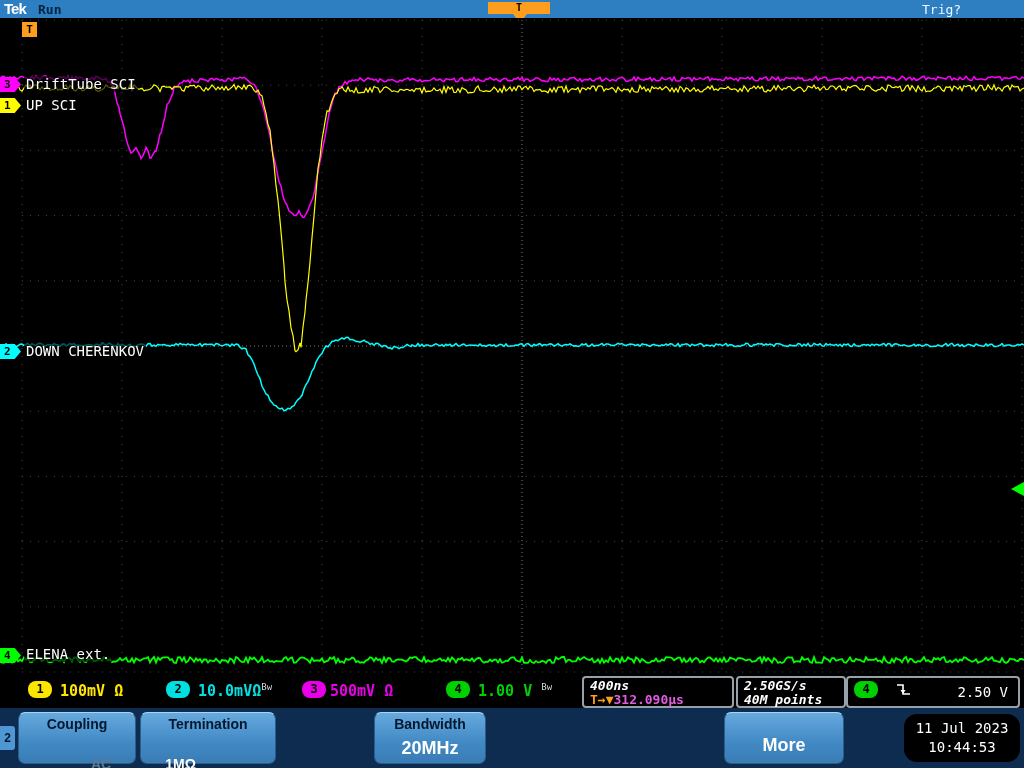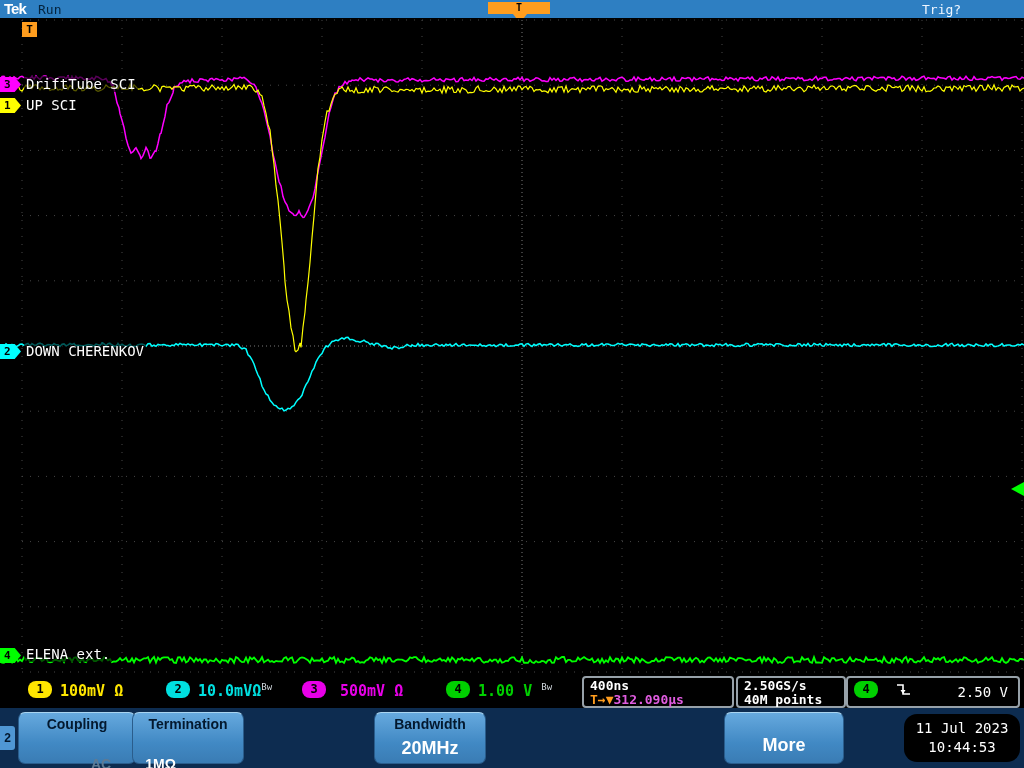--- a/index.html
+++ b/index.html
@@ -3,21 +3,21 @@
 <meta charset="utf-8">
 <style>
   html,body{margin:0;padding:0;background:#000;}
   #screen{position:relative;width:1024px;height:768px;background:#15803d;overflow:hidden;
           font-family:"DejaVu Sans Mono",monospace;}
 
   
   #topbar{position:absolute;left:0;top:0;width:1024px;height:18px;background:#2e7fc2;}
   #tek-logo{position:absolute;left:4px;top:0px;color:#fff;font-family:"Liberation Sans",sans-serif;
             font-weight:bold;font-size:15px;letter-spacing:-1px;}
-  #run-status{position:absolute;left:38px;top:2px;color:#04243f;font-size:13px;font-weight:normal;}
+  #run-status{position:absolute;left:38px;top:2px;color:#04243f;font-size:13px;font-weight:bold;}
   #trig-status{position:absolute;left:922px;top:2px;color:#eef6ff;font-size:13px;}
   #trig-pos-bar{position:absolute;left:488px;top:2px;width:62px;height:12px;background:#ff9d1e;
                 color:#000;font-size:10px;font-weight:bold;text-align:center;line-height:12px;}
   #trig-pos-tri{position:absolute;left:513px;top:14px;width:0;height:0;
                 border-left:7px solid transparent;border-right:7px solid transparent;
                 border-top:9px solid #ff9d1e;}
 
   
   #display{position:absolute;left:0;top:18px;width:1024px;height:656px;background:#000;}
   #wave-svg{position:absolute;left:0;top:0;}
@@ -32,21 +32,21 @@
                     clip-path:polygon(100% 0,0 50%,100% 100%);}
 
   
   #readouts{position:absolute;left:0;top:674px;width:1024px;height:34px;background:#000;}
   .pill{position:absolute;top:7px;width:24px;height:17px;border-radius:8px;color:#000;
         font-size:12px;font-weight:bold;text-align:center;line-height:17px;}
   .rd-text{position:absolute;top:8px;font-size:15px;font-weight:bold;white-space:nowrap;}
   .bw{font-size:9px;vertical-align:super;color:#cfd6dc;font-weight:normal;}
   .rd-box{position:absolute;top:2px;height:26px;border:2px solid #97a1a9;border-radius:4px;
           background:#000;padding:1px 6px;box-sizing:content-box;}
-  .rd-box .l1{color:#fff;font-size:13px;font-weight:bold;line-height:14px;white-space:nowrap;}
+  .rd-box .l1{color:#fff;font-size:13px;font-weight:bold;line-height:14px;white-space:nowrap;font-style:italic;}
   .rd-box .l2{font-size:13px;line-height:13px;white-space:nowrap;}
   #tb-prefix{color:#ff9d1e;font-weight:bold;}
   #tb-delay{color:#e05ce0;font-weight:bold;}
   #trg-box .pill{position:static;display:inline-block;vertical-align:middle;margin-right:8px;}
   #trg-level{color:#fff;font-size:14px;font-weight:normal;position:absolute;right:10px;top:6px;}
   #slope-icon{display:inline-block;vertical-align:middle;margin-right:6px;}
 
   
   #menu{position:absolute;left:0;top:708px;width:1024px;height:60px;background:#0d2c50;
         font-family:"Liberation Sans",sans-serif;}
@@ -133,21 +133,21 @@
   </div>
 
   <div id="readouts">
     <div class="pill" style="left: 28px; background: rgb(255, 230, 0);">1</div>
     <div class="rd-text" style="left: 60px; color: rgb(255, 230, 0);">100mV Ω</div>
 
     <div class="pill" style="left: 166px; background: rgb(0, 224, 224);">2</div>
     <div class="rd-text" style="left: 198px; color: rgb(0, 224, 224);"><span>10.0mVΩ</span><span class="bw">Bw</span></div>
 
     <div class="pill" style="left: 302px; background: rgb(232, 0, 232);">3</div>
-    <div class="rd-text" style="left: 340px; color: rgb(232, 0, 232);">500mV Ω</div>
+    <div class="rd-text" style="left: 330px; color: rgb(232, 0, 232);">500mV Ω</div>
 
     <div class="pill" style="left: 446px; background: rgb(0, 208, 0);">4</div>
     <div class="rd-text" style="left: 478px; color: rgb(0, 208, 0);"><span>1.00 V</span> <span class="bw">Bw</span></div>
 
     <div class="rd-box" style="left:582px;width:136px;">
       <div class="l1">400ns</div>
       <div class="l2"><span id="tb-prefix">T→▼</span><span id="tb-delay">312.090µs</span></div>
     </div>
 
     <div class="rd-box" style="left:736px;width:94px;">
@@ -169,21 +169,21 @@
     <div id="menu-ch-tab">2</div>
 
     <div class="menu-btn" style="left:18px;width:118px;">
       <div class="mb-title">Coupling</div>
       <div class="mb-opts">
         <span class="opt sel">DC</span>
         <span class="opt dim">AC</span>
       </div>
     </div>
 
-    <div class="menu-btn" style="left:132px;width:112px;">
+    <div class="menu-btn" style="left:140px;width:136px;">
       <div class="mb-title">Termination</div>
       <div class="mb-opts">
         <span class="opt">1MΩ</span>
         <span class="opt sel">50Ω</span>
       </div>
     </div>
 
 
     <div class="menu-btn" style="left:374px;width:112px;">
       <div class="mb-title">Bandwidth</div>

